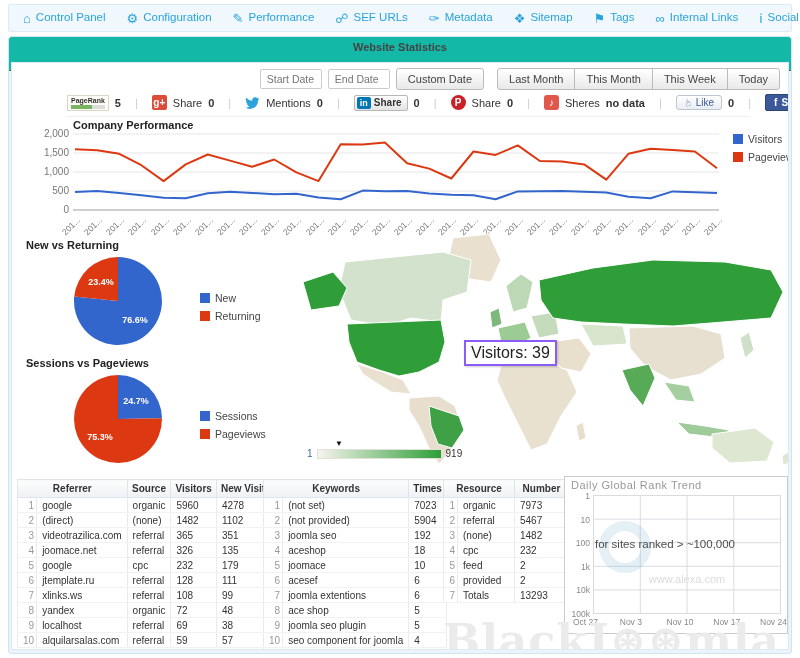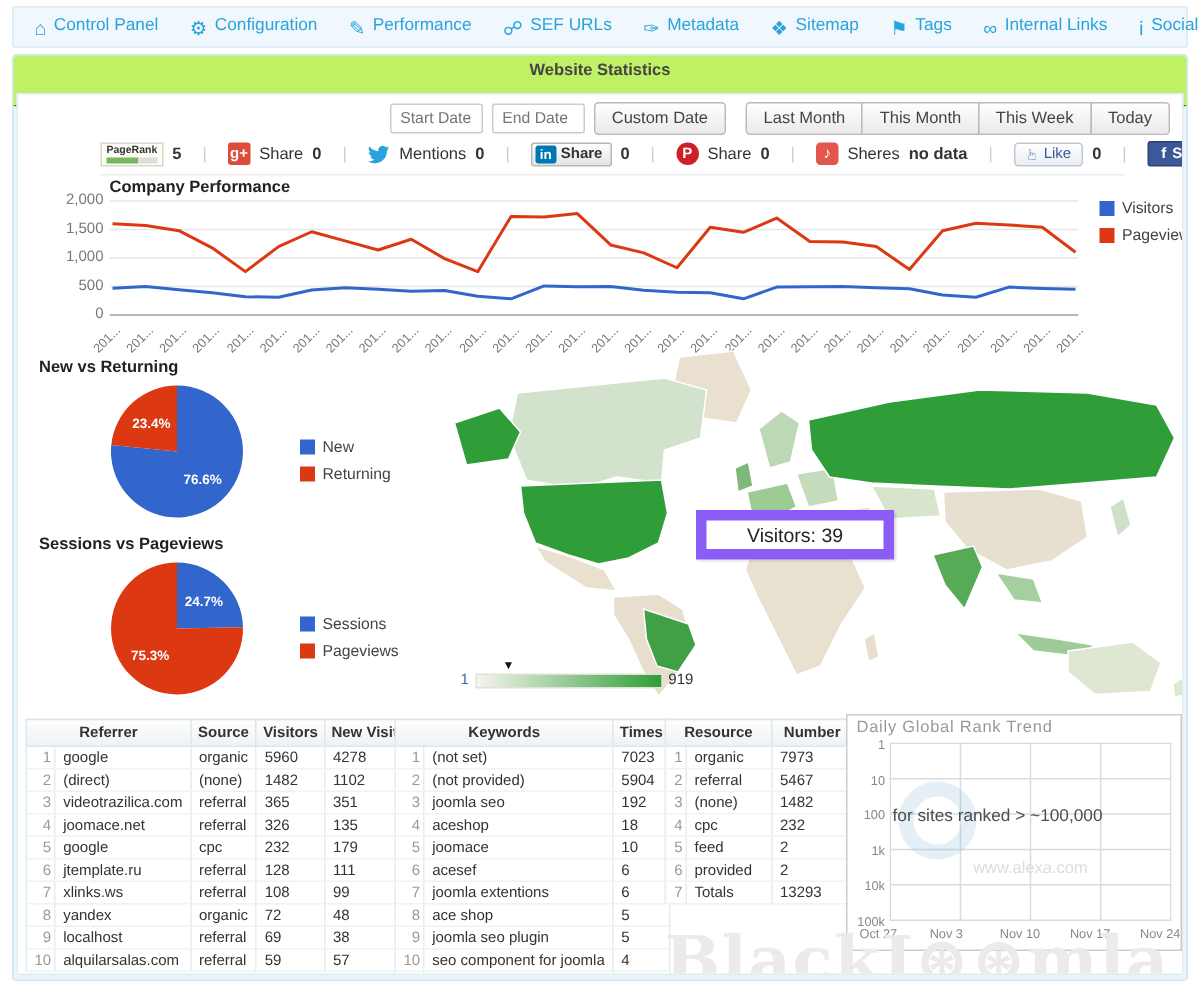--- a/index.html
+++ b/index.html
@@ -10,21 +10,21 @@
   .topnav { position:absolute; left:8px; top:4px; right:8px; height:28px; background:#f0f8fd;
     border:1px solid #d9ecf7; border-radius:2px; display:flex; align-items:center; gap:21px; padding:0 14px; }
   .nav-item { display:flex; align-items:center; gap:5px; color:#2aa3dc; font-size:11.5px; cursor:pointer; white-space:nowrap; }
   .nicon { font-size:13px; line-height:1; }
   .nlbl { line-height:1; }
 
   
   .panel { position:absolute; left:8px; top:36px; right:8px; bottom:4px; background:#eaf4fa;
     border:1px solid #cfe6f2; border-radius:3px; }
   .panel-header { height:34px; line-height:21px; text-align:center; font-size:11px; font-weight:bold;
-    color:#444; background:#bef264; border-bottom:1px solid #4d7c0f; border-radius:3px 3px 0 0; }
+    color:#444; background:#14b8a6; border-bottom:1px solid #4d7c0f; border-radius:3px 3px 0 0; }
   .content { position:absolute; left:2px; right:2px; top:25px; bottom:3px; background:#fff;
     border:1px solid #ddebf3; overflow:hidden; }
 
   
   .date-row { position:absolute; top:5px; right:8px; display:flex; align-items:center; gap:6px; }
   .date-input { width:62px; height:20px; border:1px solid #ccc; border-radius:2px; padding:0 6px;
     font-size:10.5px; color:#999; font-family:"Liberation Sans",sans-serif; }
   .btn { height:22px; padding:0 11px; font-size:11px; color:#444; border:1px solid #bbb; border-radius:3px;
     background:linear-gradient(#fff,#e9e9e9); cursor:pointer; font-family:"Liberation Sans",sans-serif; white-space:nowrap; }
   .btn-group { display:flex; margin-left:8px; }
@@ -71,22 +71,22 @@
 
   
   .pie-section { position:absolute; left:0; width:270px; height:116px; }
   .pie-title { position:absolute; left:14px; top:0; font-size:11px; font-weight:bold; color:#222; }
   .pie-svg { position:absolute; left:60px; top:16px; }
   .pie-legend { position:absolute; left:188px; top:20px;margin-top:33px; }
 
   
   .map { position:absolute; left:281px; top:169px; width:508px; height:236px; }
   .map svg path { stroke:#fff; stroke-width:1; }
-  .map-tooltip { position:absolute; left:171px; top:108px; background:#fff; border:7px solid #8b5cf6;
-    box-shadow:1px 1px 2px rgba(0,0,0,.2); padding:2px 27px; font-size:13px; color:#222; white-space:nowrap; }
+  .map-tooltip { position:absolute; left:171px; top:108px; background:#fff; border:2px solid #8b5cf6;
+    box-shadow:1px 1px 2px rgba(0,0,0,.2); padding:2px 5px; font-size:16px; color:#222; white-space:nowrap; }
   .map-scale { position:absolute; left:14px; top:216px; display:flex; align-items:center; gap:4px; font-size:10px; }
   .scale-min { color:#3a6ea5; }
   .scale-max { color:#333; }
   .scale-bar { width:125px; height:10px; border:1px solid #e3e0d8; background:linear-gradient(90deg,#f6f4ee,#2f9e38); }
   .scale-marker { position:absolute; left:28px; top:-9px; font-size:8px; color:#111; }
 
   
   .stats-table { position:absolute; top:416px; border-collapse:collapse; background:#fff; font-size:10px; color:#333; }
   .stats-table th { border:1px solid #dfe5ea; background:linear-gradient(#fdfdfd,#eef2f5); font-weight:bold;
     padding:3px 4px; text-align:center; color:#333; white-space:nowrap; }

